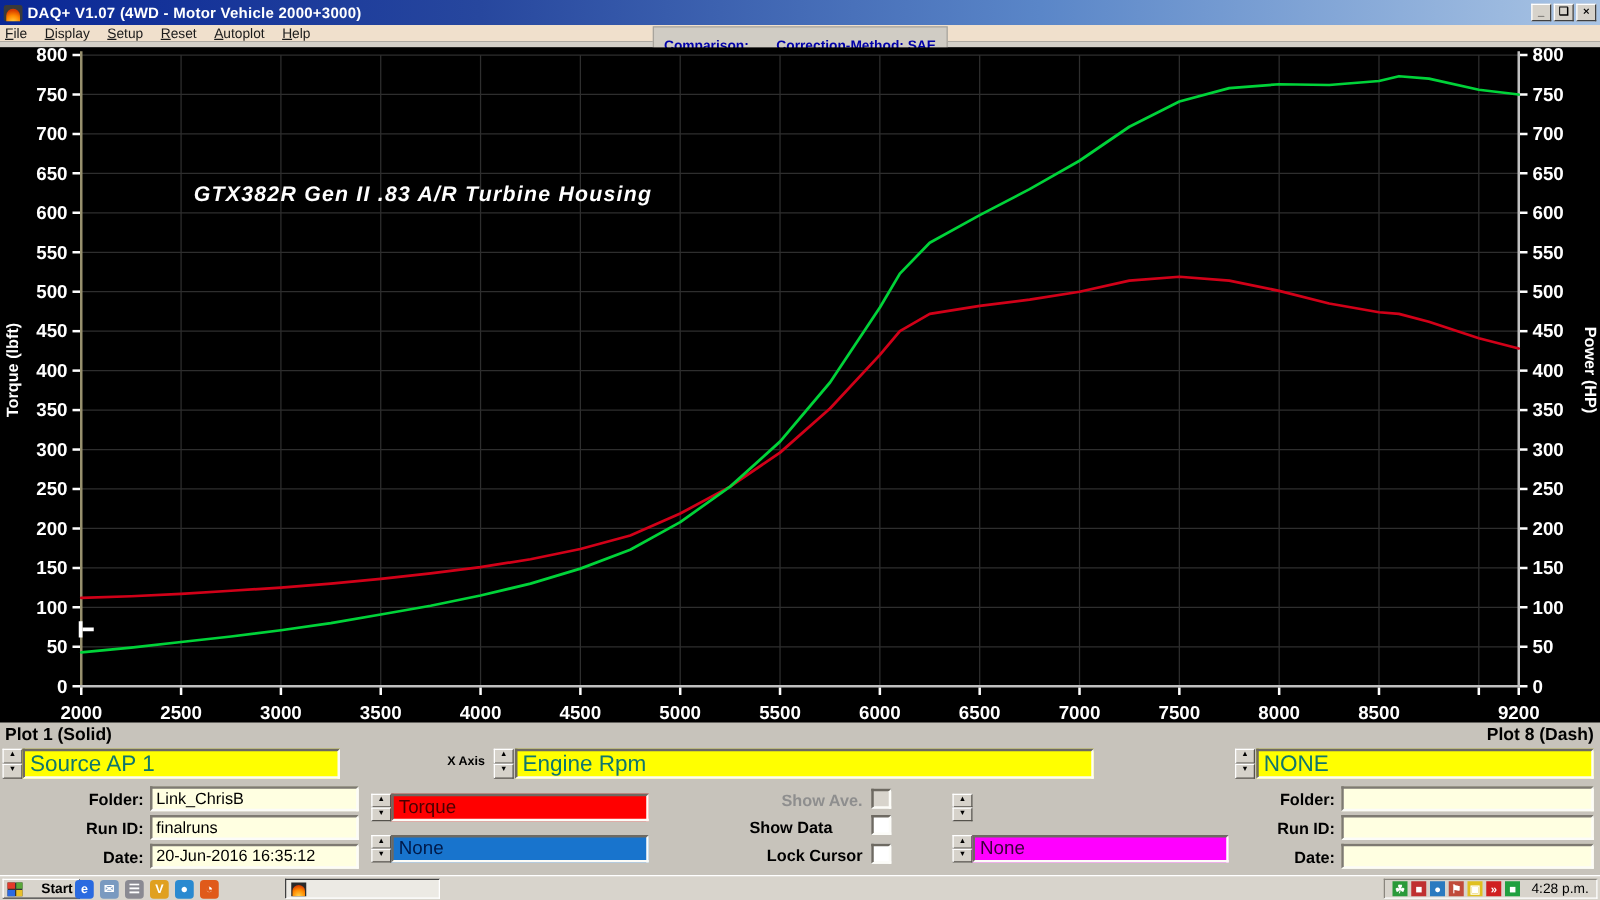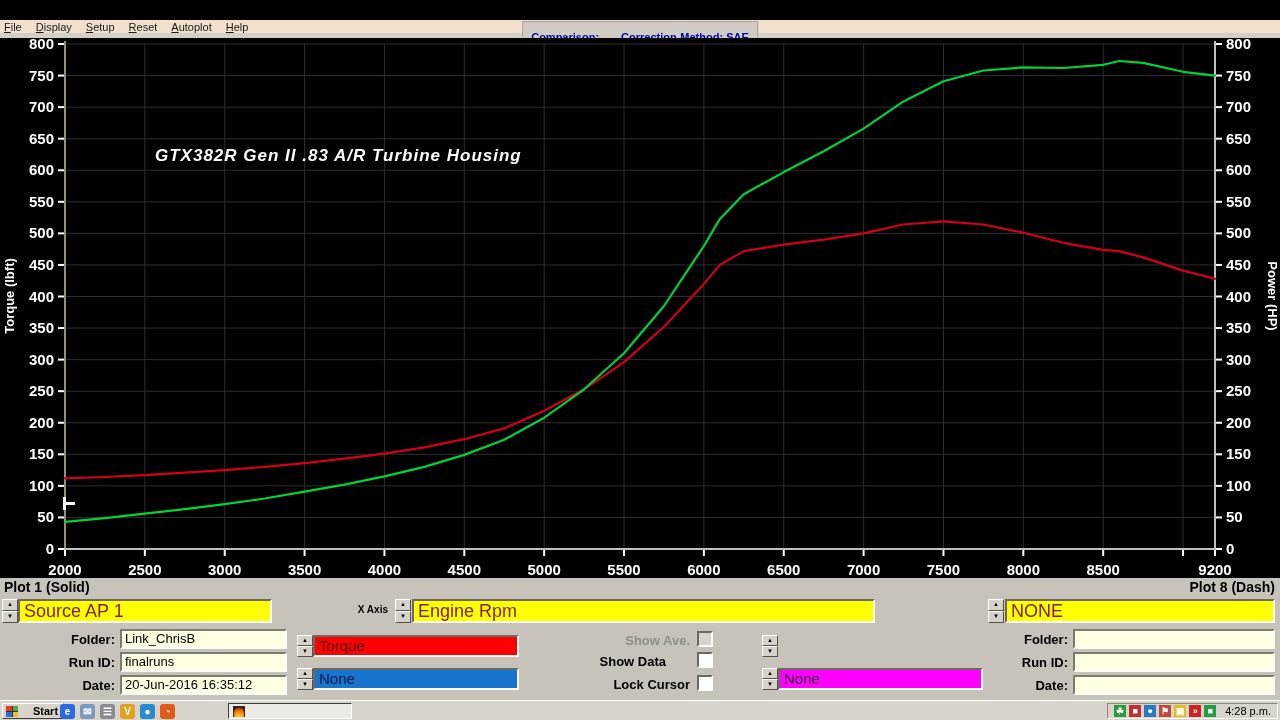--- a/index.html
+++ b/index.html
@@ -30,21 +30,21 @@
   
   .chartwrap { position:absolute; left:0; top:38px; width:1280px; height:540px; background:#000; }
 
   
   .controls { position:absolute; left:0; top:578px; width:1280px; height:122px; background:#c7c3bb; }
   .plotlabel { position:absolute; top:1px; font-size:14px; font-weight:700; color:#000; }
   .lbl { position:absolute; font-size:13px; font-weight:700; color:#000; text-align:right; }
   .field { position:absolute; height:20px; background:#ffffe1; border:2px solid; border-color:#7e7a72 #fcfcf8 #fcfcf8 #7e7a72;
     font-size:13px; color:#000; line-height:16px; padding:0 3px; white-space:nowrap; overflow:hidden; }
   .combo { position:absolute; border:2px solid; border-color:#6e6a62 #fcfcf8 #fcfcf8 #6e6a62;
-    color:#7f1d1d; white-space:nowrap; overflow:hidden; padding-left:4px; }
+    color:#0f766e; white-space:nowrap; overflow:hidden; padding-left:4px; }
   .combo.big { height:24px; font-size:18px; line-height:20px; background:#ffff00; }
   .combo.small { height:22px; font-size:15px; line-height:18px; }
   .spinner { position:absolute; width:16px; display:flex; flex-direction:column; }
   .spinner .sb { flex:1; background:#d6d2ca; border:1px solid; border-color:#fff #55524c #55524c #fff;
     font-size:6px; line-height:9px; text-align:center; color:#000; }
   .chk { position:absolute; width:16px; height:16px; background:#fff; border:2px solid; border-color:#6e6a62 #fcfcf8 #fcfcf8 #6e6a62; }
   .chk.disabled { background:#d8d4cc; }
   .chklbl { position:absolute; font-size:13px; font-weight:700; color:#000; text-align:right; }
   .chklbl.disabled { color:#8e8e8e; }
 
@@ -67,20 +67,29 @@
   .tray { position:absolute; right:2px; top:2px; height:16px; border:1px solid; border-color:#8a867e #fff #fff #8a867e;
     display:flex; align-items:center; gap:3px; padding:0 6px; }
   .tray .ticn { width:12px; height:12px; font-size:9px; line-height:12px; text-align:center; color:#fff; font-weight:700; }
   .tray .clock { font-size:11px; color:#000; margin-left:6px; white-space:nowrap; }
 </style>
 </head>
 <body>
 
 <div id="app">
 
+  <div class="titlebar">
+    <div class="title-icon"></div>
+    <div class="title-text">DAQ+ V1.07 (4WD - Motor Vehicle 2000+3000)</div>
+    <div class="winbtns">
+      <div class="winbtn">_</div>
+      <div class="winbtn">❏</div>
+      <div class="winbtn">×</div>
+    </div>
+  </div>
 
   <div class="menubar" id="menubar">
       <span class="menu-item"><u>F</u>ile</span>
       <span class="menu-item"><u>D</u>isplay</span>
       <span class="menu-item"><u>S</u>etup</span>
       <span class="menu-item"><u>R</u>eset</span>
       <span class="menu-item"><u>A</u>utoplot</span>
       <span class="menu-item"><u>H</u>elp</span>
     </div>
   <div class="toolstrip"></div>

